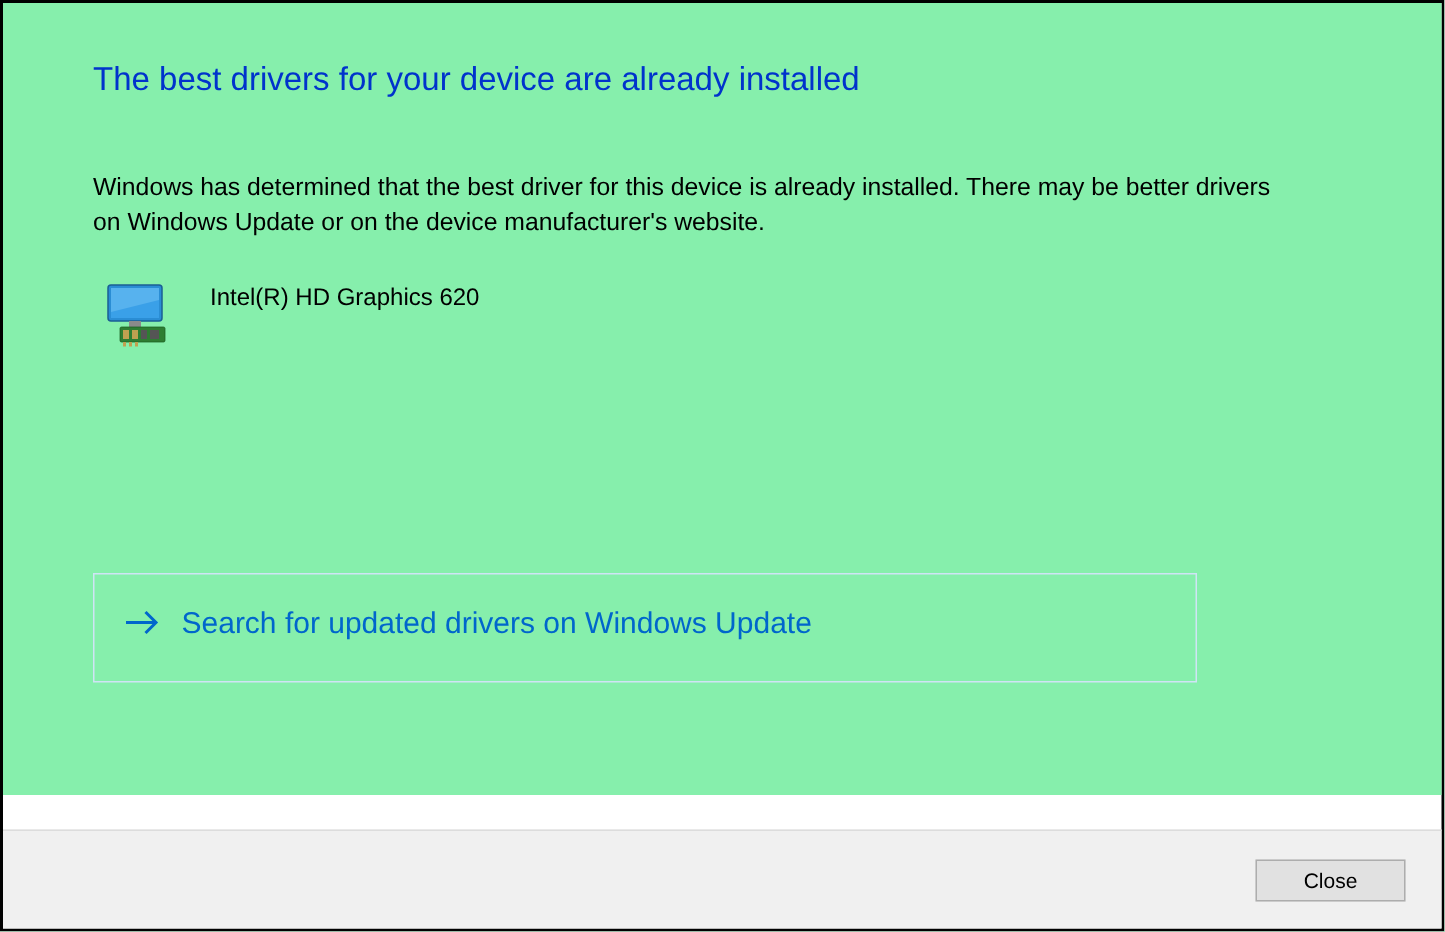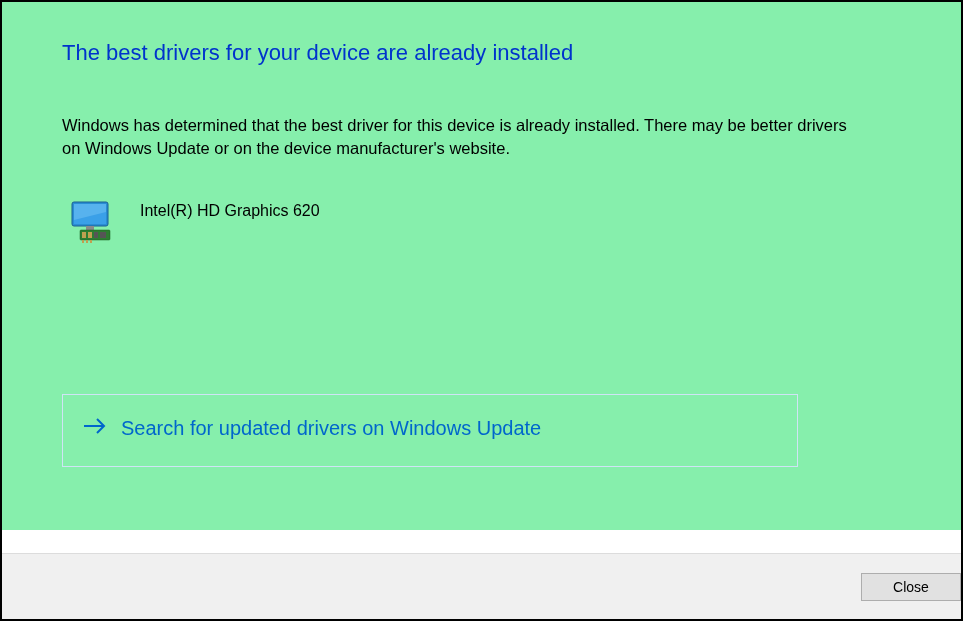--- a/index.html
+++ b/index.html
@@ -30,21 +30,21 @@
     .heading {
       color: #0033cc;
       font-size: 22px;
       font-weight: 400;
       margin-bottom: 48px;
     }
     .description {
       color: #000000;
       font-size: 16.5px;
       line-height: 1.4;
-      margin-bottom: 40px;
+      margin-bottom: 28px;
       max-width: 800px;
     }
     .device-row {
       display: flex;
       align-items: flex-start;
       gap: 22px;
       margin-left: 8px;
       margin-bottom: 150px;
     }
     .device-icon-wrap {
@@ -54,21 +54,21 @@
     }
     .device-name {
       font-size: 16px;
       color: #000000;
       padding-top: 2px;
     }
     .action-box {
       border: 1px solid #cfe4f5;
       padding: 22px 20px 26px 20px;
       display: flex;
-      align-items: flex-start;
+      align-items: center;
       gap: 14px;
       cursor: pointer;
       width: 736px;
     }
     .action-arrow {
       color: #0066cc;
       font-size: 22px;
       font-weight: 400;
       line-height: 1;
     }
@@ -77,20 +77,21 @@
       font-size: 20px;
       font-weight: 400;
     }
     .button-bar {
       background: #f0f0f0;
       border-top: 1px solid #dcdcdc;
       height: 66px;
       display: flex;
       justify-content: flex-end;
       align-items: center;
+      padding-right: 24px;
       margin-top: 23px;
     }
     .close-button {
       background: #e1e1e1;
       border: 1px solid #adadad;
       font-family: inherit;
       font-size: 14px;
       color: #000000;
       padding: 4px 28px;
       cursor: pointer;

